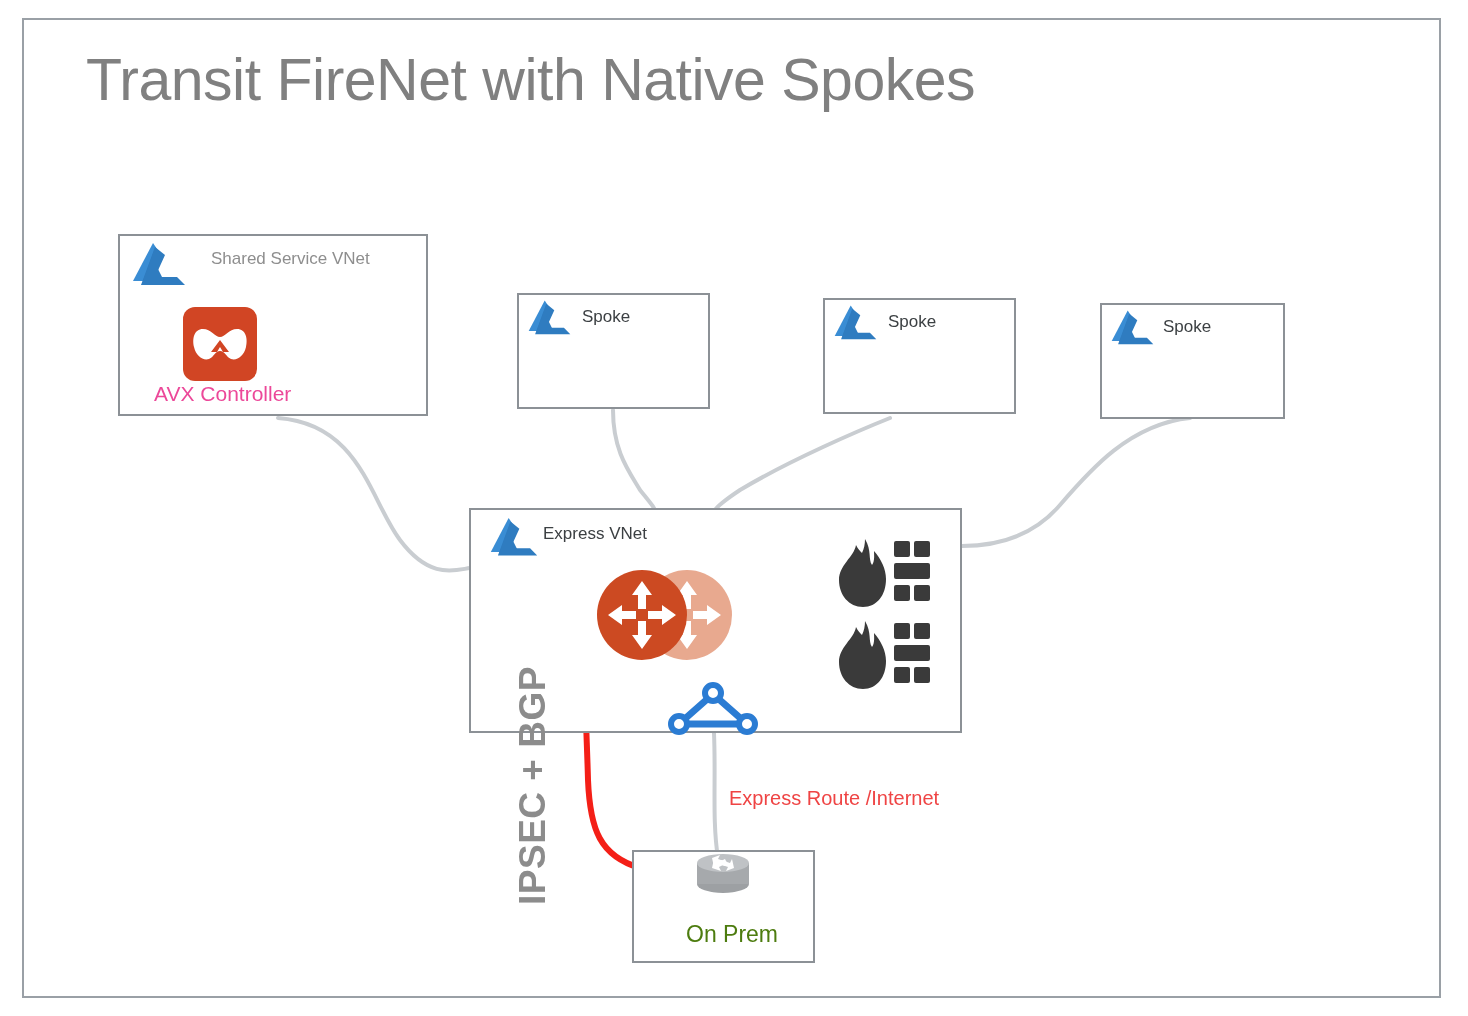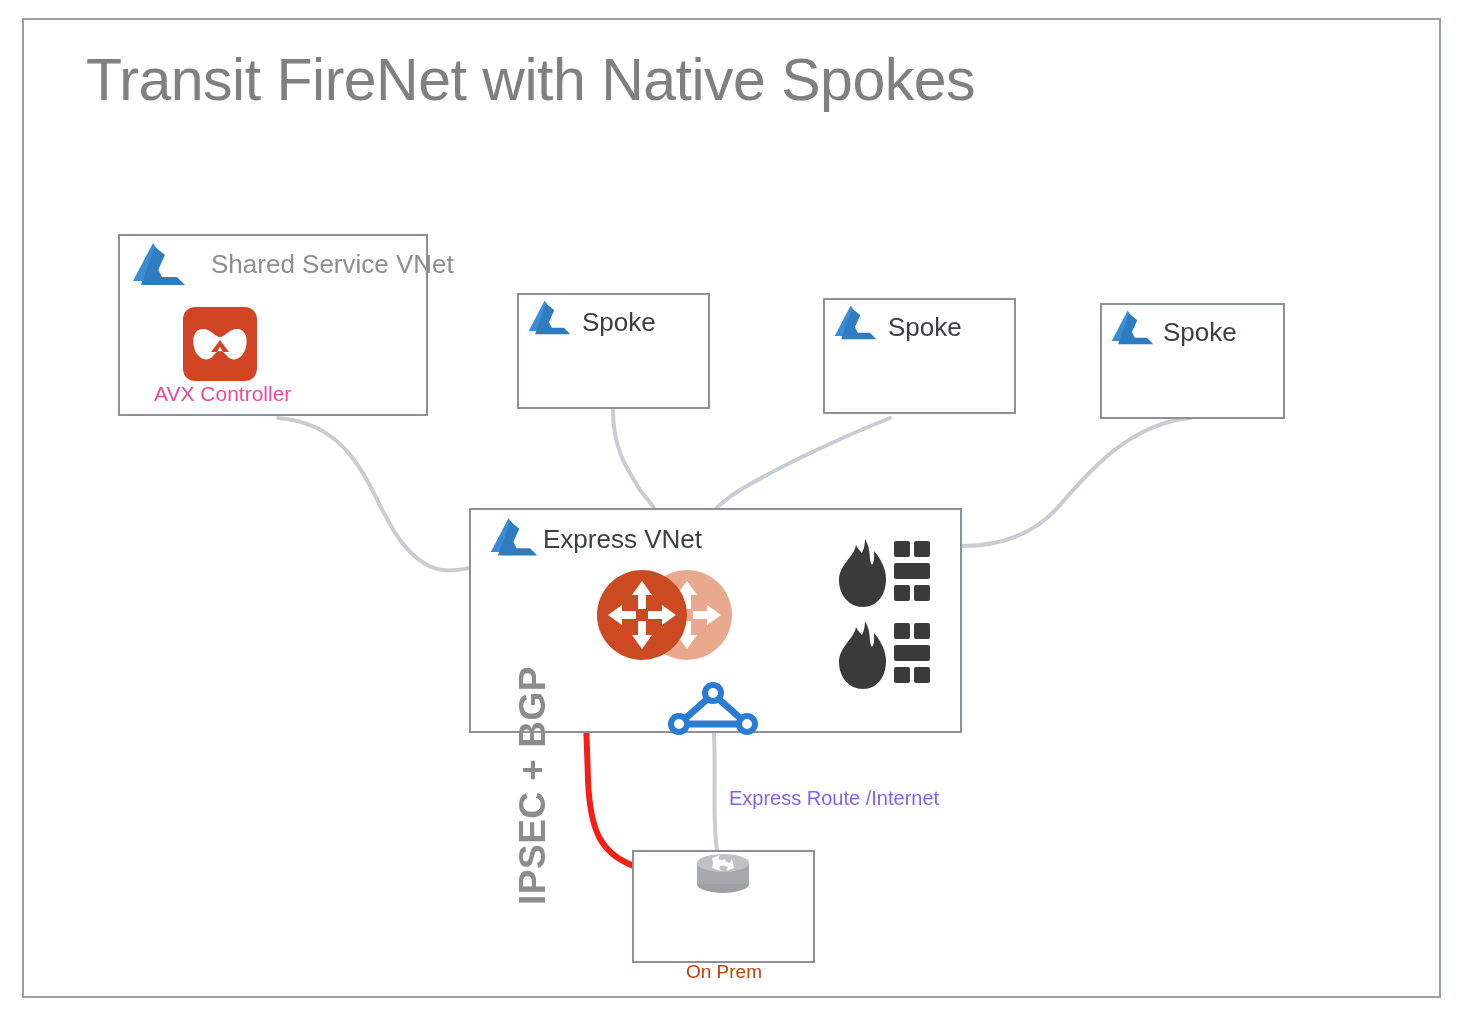--- a/index.html
+++ b/index.html
@@ -44,21 +44,21 @@
   }
   .vnet-box {
     position: absolute;
     box-sizing: border-box;
     border: 2px solid #8c9196;
     background: #ffffff;
   }
   .box-label {
     position: absolute;
     white-space: nowrap;
-    font-size: 26px;
+    font-size: 17px;
     color: #3c4043;
   }
   .box-label.gray {
     color: #8e8e8e;
   }
   .avx-icon {
     position: absolute;
     border-radius: 12px;
     background: #d14524;
   }
@@ -74,29 +74,28 @@
     font-weight: 700;
     color: #8c8c8c;
     white-space: nowrap;
     transform: rotate(-90deg);
     transform-origin: left top;
     letter-spacing: 0.5px;
   }
   .express-label {
     position: absolute;
     font-size: 20px;
-    color: #8b5cf6;
+    color: #ef4444;
     white-space: nowrap;
   }
   .onprem-label {
     position: absolute;
-    font-size: 19px;
-    color: #c2410c;
-    white-space: nowrap;
-    margin-top: 40px;
+    font-size: 23px;
+    color: #4d7c0f;
+    white-space: nowrap;
   }
   svg.layer {
     position: absolute;
     left: 0; top: 0;
     width: 1468px;
     height: 1016px;
     pointer-events: none;
     overflow: visible;
   }
   svg.icon-svg { position: absolute; overflow: visible; }

